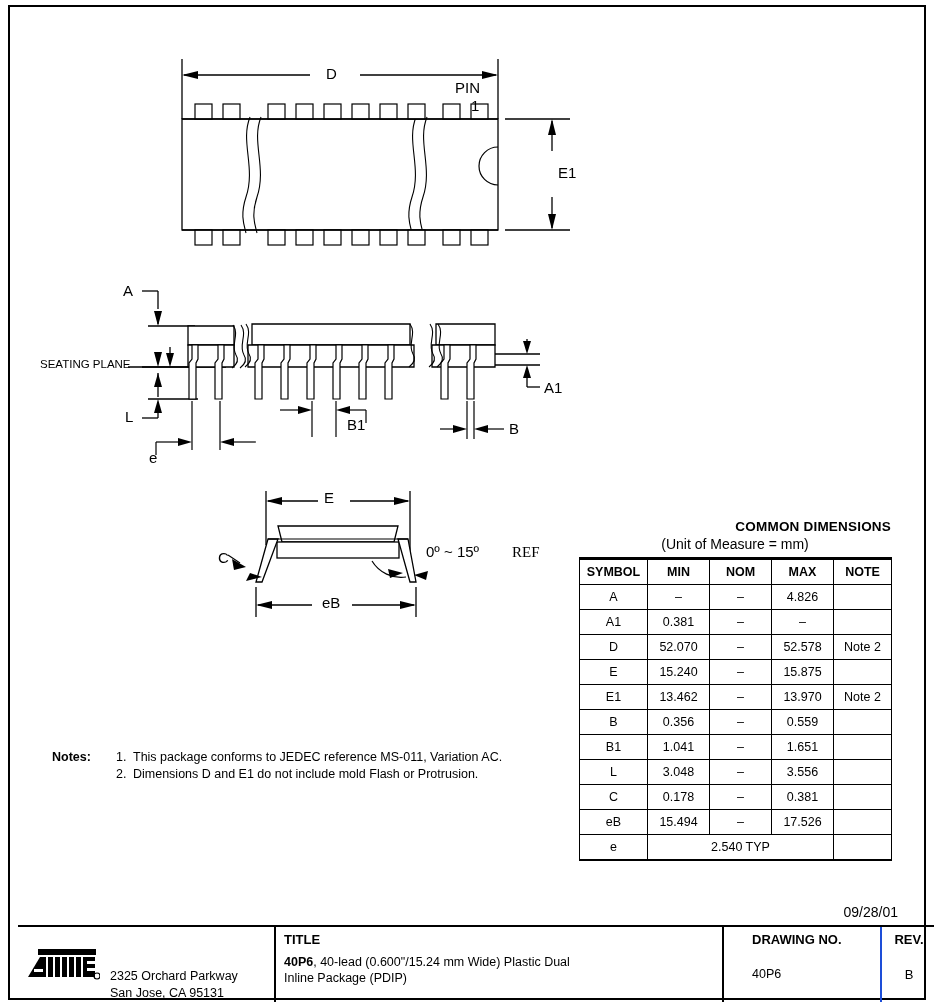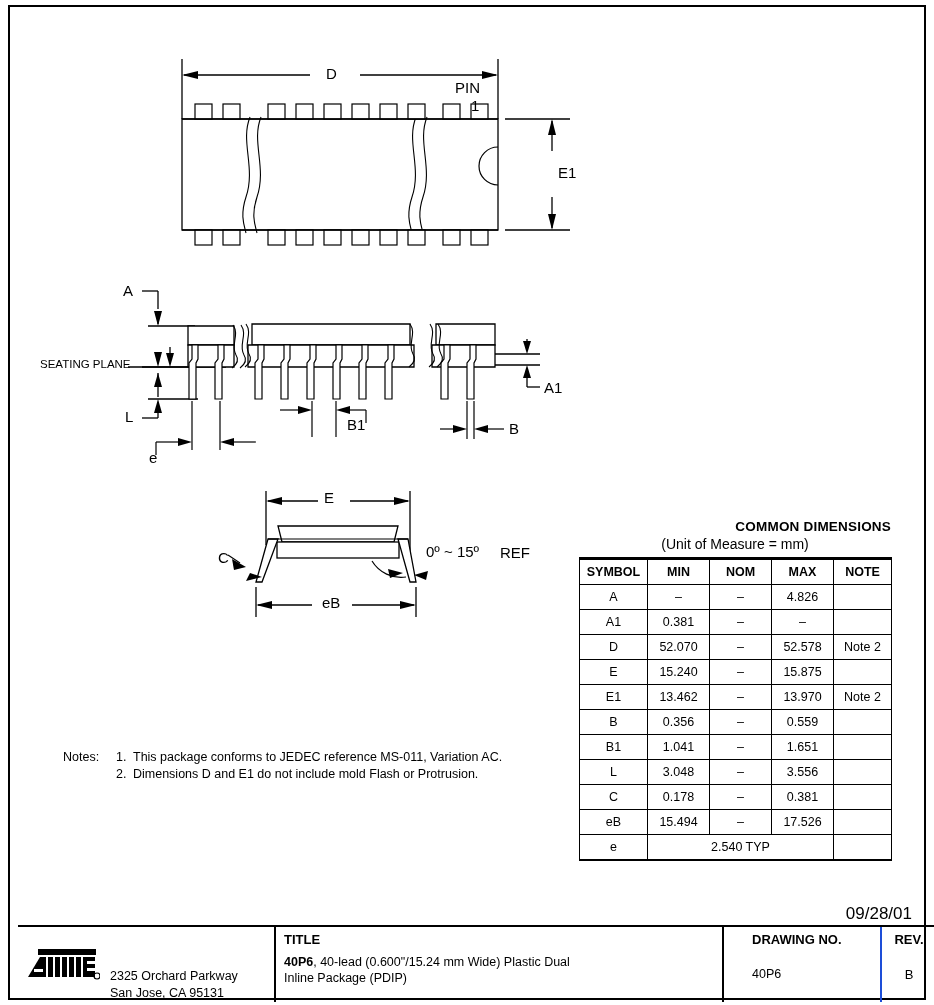--- a/index.html
+++ b/index.html
@@ -70,30 +70,30 @@
   col.c-max { width: 62px; }
   col.c-note { width: 58px; }
 
   
   #notes {
     position: absolute;
     left: 42px; top: 742px;
     font-size: 12.5px;
     line-height: 16.5px;
   }
-  #notes .lbl { position: absolute; left: 11px; top: 0; }
+  #notes .lbl { position: absolute; left: 0; top: 0; font-weight: bold; }
   #notes .list { margin-left: 64px; }
   #notes .num { display: inline-block; width: 17px; }
   #notes .cont { margin-left: 17px; display: block; }
 
   
   #date-line {
     position: absolute;
-    right: 12px; top: 897px;
-    font-size: 17px;
+    right: 26px; top: 897px;
+    font-size: 14px;
   }
 
   
   #tb {
     position: absolute;
     left: 8px; top: 918px;
     width: 918px; height: 77px;
     border-top: 2px solid #000;
     display: flex;
   }
@@ -398,21 +398,21 @@
         <line x1="152" y1="128" x2="214" y2="128"></line>
       </g>
       <g fill="#000">
         <polygon points="56,128 72,124 72,132"></polygon>
         <polygon points="216,128 200,124 200,132"></polygon>
       </g>
     </svg>
     <span class="txt dlabel" style="left:124px; top:12px;">E</span>
     <span class="txt dlabel" style="left:18px; top:72px;">C</span>
     <span class="txt dlabel" style="left:226px; top:66px;">0º ~ 15º</span>
-    <span class="txt dlabel" style="left:300px; top:67px;">REF</span>
+    <span class="txt dlabel" style="left:312px; top:67px;font-family:Liberation Serif, serif;">REF</span>
     <span class="txt dlabel" style="left:122px; top:117px;">eB</span>
   </div>
 
   <div id="dim-table-wrap">
     <div id="dim-title">COMMON DIMENSIONS</div>
     <div id="dim-subtitle">(Unit of Measure = mm)</div>
     <table class="dims">
       <colgroup>
         <col class="c-sym">
           <col class="c-min">

